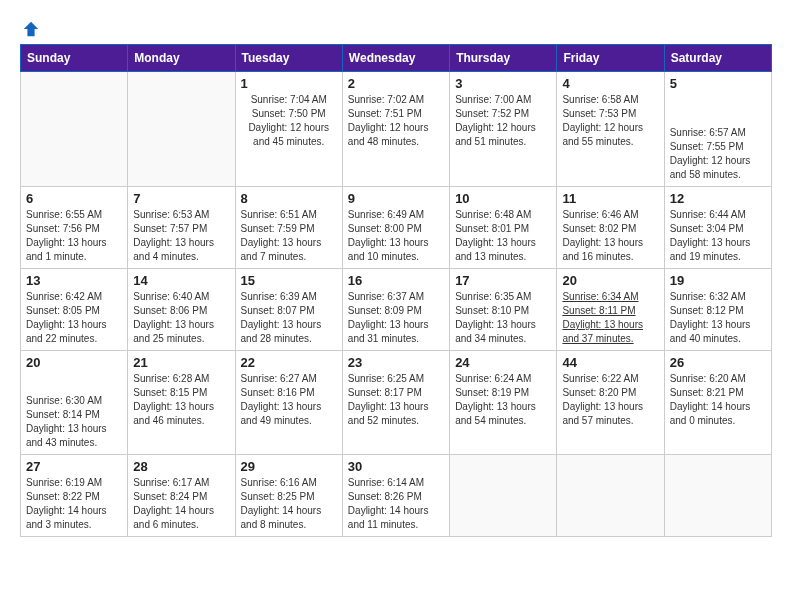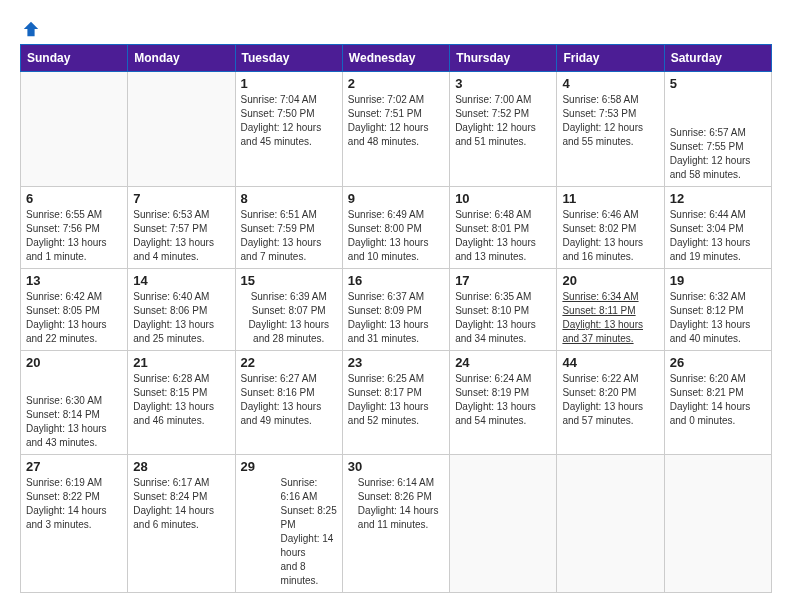--- a/index.html
+++ b/index.html
@@ -125,21 +125,21 @@
           <th>Friday</th>
           <th>Saturday</th>
         </tr>
     </thead>
     <tbody id="calendar-body">
     <tr>
           <td class="empty"></td>
           <td class="empty"></td>
           <td>
             <span class="day-number">1</span>
-            <div class="day-info" style="white-space: pre-line;">Sunrise: 7:04 AM
+            <div class="day-info" style="white-space: pre-line; text-align: center;">Sunrise: 7:04 AM
 Sunset: 7:50 PM
 Daylight: 12 hours
 and 45 minutes.</div>
           </td>
           <td>
             <span class="day-number">2</span>
             <div class="day-info" style="white-space: pre-line;">Sunrise: 7:02 AM
 Sunset: 7:51 PM
 Daylight: 12 hours
 and 48 minutes.</div>
@@ -227,21 +227,21 @@
           </td>
           <td>
             <span class="day-number">14</span>
             <div class="day-info" style="white-space: pre-line;">Sunrise: 6:40 AM
 Sunset: 8:06 PM
 Daylight: 13 hours
 and 25 minutes.</div>
           </td>
           <td>
             <span class="day-number">15</span>
-            <div class="day-info" style="white-space: pre-line; text-align: center;">Sunrise: 6:39 AM
+            <div class="day-info" style="white-space: pre-line;">Sunrise: 6:39 AM
 Sunset: 8:07 PM
 Daylight: 13 hours
 and 28 minutes.</div>
           </td>
           <td>
             <span class="day-number">16</span>
             <div class="day-info" style="white-space: pre-line;">Sunrise: 6:37 AM
 Sunset: 8:09 PM
 Daylight: 13 hours
 and 31 minutes.</div>
@@ -329,28 +329,28 @@
           </td>
           <td>
             <span class="day-number">28</span>
             <div class="day-info" style="white-space: pre-line;">Sunrise: 6:17 AM
 Sunset: 8:24 PM
 Daylight: 14 hours
 and 6 minutes.</div>
           </td>
           <td>
             <span class="day-number">29</span>
-            <div class="day-info" style="white-space: pre-line; margin-left: 40px;">Sunrise: 6:16 AM
+            <div class="day-info" style="white-space: pre-line;">Sunrise: 6:16 AM
 Sunset: 8:25 PM
 Daylight: 14 hours
 and 8 minutes.</div>
           </td>
           <td>
             <span class="day-number">30</span>
-            <div class="day-info" style="white-space: pre-line; margin-left: 10px;">Sunrise: 6:14 AM
+            <div class="day-info" style="white-space: pre-line;">Sunrise: 6:14 AM
 Sunset: 8:26 PM
 Daylight: 14 hours
 and 11 minutes.</div>
           </td>
           <td class="empty"></td>
           <td class="empty"></td>
           <td class="empty"></td>
         </tr>
       </tbody>
   </table>

